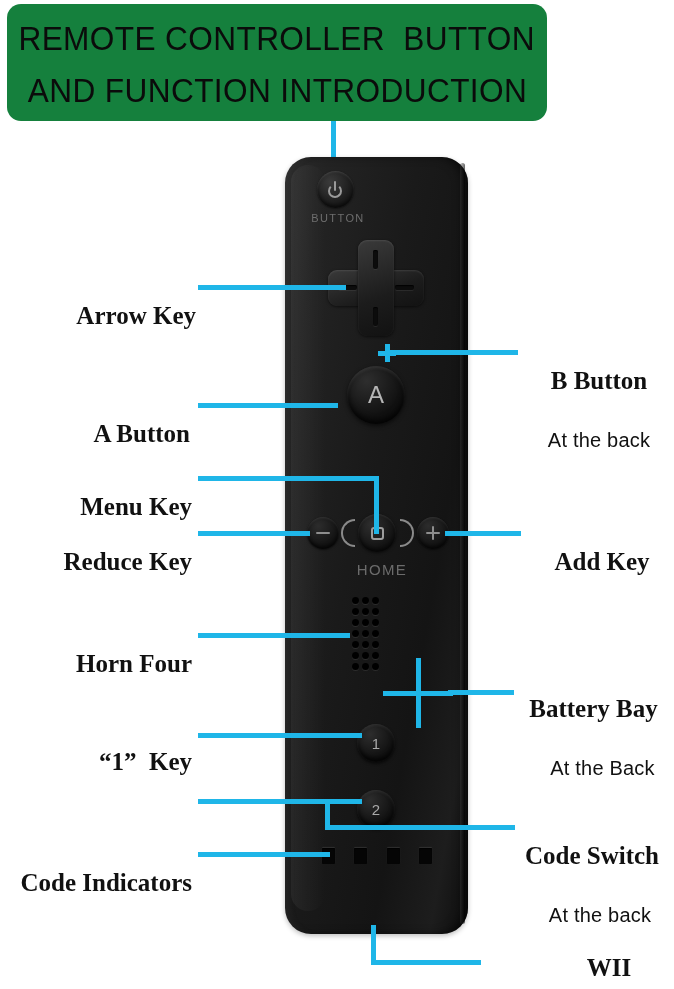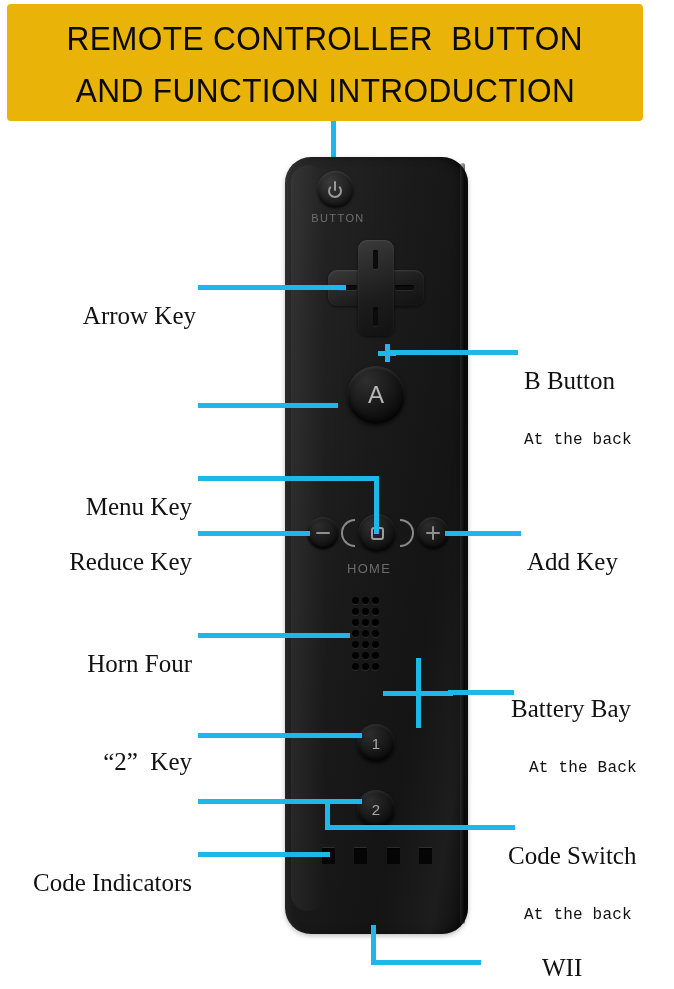--- a/index.html
+++ b/index.html
@@ -16,24 +16,24 @@
     height: 989px;
     background: #ffffff;
     overflow: hidden;
   }
 
   
   #title-banner {
     position: absolute;
     left: 7px;
     top: 4px;
-    width: 636px;
+    width: 540px;
     height: 117px;
-    background: #eab308;
-    border-radius: 4px;
+    background: #15803d;
+    border-radius: 14px;
     display: flex;
     flex-direction: column;
     align-items: center;
     justify-content: center;
     box-sizing: border-box;
     padding-top: 2px;
   }
   .title-line {
     font-family: "Liberation Sans", sans-serif;
     font-weight: 400;
@@ -251,23 +251,23 @@
   #home-arc-right {
     left: 400px;
     border-left: none;
     border-radius: 0 14px 14px 0;
   }
   #home-label {
     position: absolute;
     left: 347px;
     top: 561px;
     width: 60px;
-    text-align: left;
+    text-align: right;
     font-family: "Liberation Sans", sans-serif;
-    font-size: 13px;
+    font-size: 15px;
     letter-spacing: 1.3px;
     color: #6b6b6b;
   }
 
   
   #speaker-grid {
     position: absolute;
     left: 352px;
     top: 597px;
     display: grid;
@@ -345,30 +345,31 @@
   .callout {
     position: absolute;
     font-family: "Liberation Serif", serif;
     color: #111;
     white-space: pre;
   }
   .callout .main {
     font-size: 25px;
     line-height: 28px;
     display: block;
+    font-weight: bold;
   }
   .callout .sub {
-    font-family: Liberation Mono, monospace;
-    font-size: 16px;
+    font-family: Liberation Sans, sans-serif;
+    font-size: 20px;
     line-height: 19px;
     display: block;
     letter-spacing: 0.2px;
   }
   .align-right { text-align: right; }
-  .align-left { text-align: left; }
+  .align-left { text-align: center; }
 </style>
 </head>
 <body>
 
 <div id="page">
 
   <div id="title-banner">
     <div class="title-line">REMOTE CONTROLLER  BUTTON</div>
     <div class="title-line">AND FUNCTION INTRODUCTION</div>
   </div>
@@ -486,35 +487,38 @@
   <div class="lead lead-v" style="left:325px; top:800px; height:30px;"></div>
   <div class="lead lead-h" style="left:325px; top:825px; width:190px;"></div>
 
   <div class="lead lead-v" style="left:371px; top:925px; height:40px;"></div>
   <div class="lead lead-h" style="left:371px; top:960px; width:110px;"></div>
 
   <div class="callout align-right" style="left:0px; top:266px; width:196px;">
     <span class="main">Arrow Key</span>
   </div>
 
+  <div class="callout align-right" style="left:0px; top:384px; width:190px;">
+    <span class="main">A Button</span>
+  </div>
 
   <div class="callout align-right" style="left:0px; top:457px; width:192px;">
     <span class="main">Menu Key</span>
   </div>
 
   <div class="callout align-right" style="left:0px; top:512px; width:192px;">
     <span class="main">Reduce Key</span>
   </div>
 
   <div class="callout align-right" style="left:0px; top:614px; width:192px;">
     <span class="main">Horn Four</span>
   </div>
 
   <div class="callout align-right" style="left:0px; top:712px; width:192px;">
-    <span class="main">“2”  Key</span>
+    <span class="main">“1”  Key</span>
   </div>
 
 
   <div class="callout align-right" style="left:0px; top:833px; width:192px;">
     <span class="main">Code Indicators</span>
   </div>
 
   <div class="callout align-left" style="left:524px; top:331px; width:150px;">
     <span class="main">B Button</span>
     <span class="sub">At the back</span>

